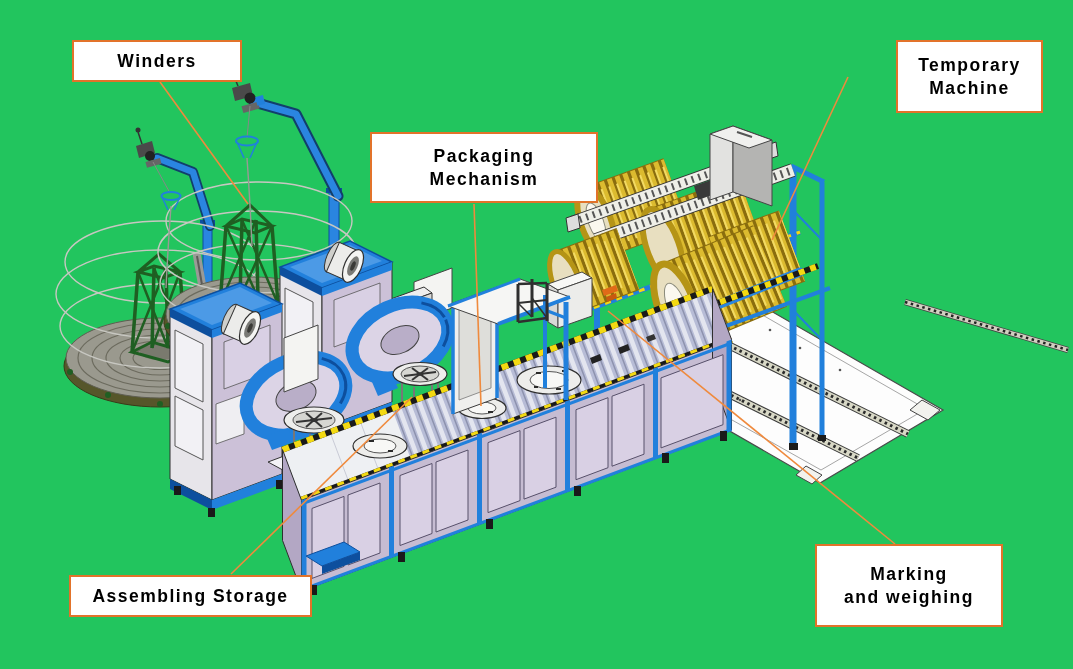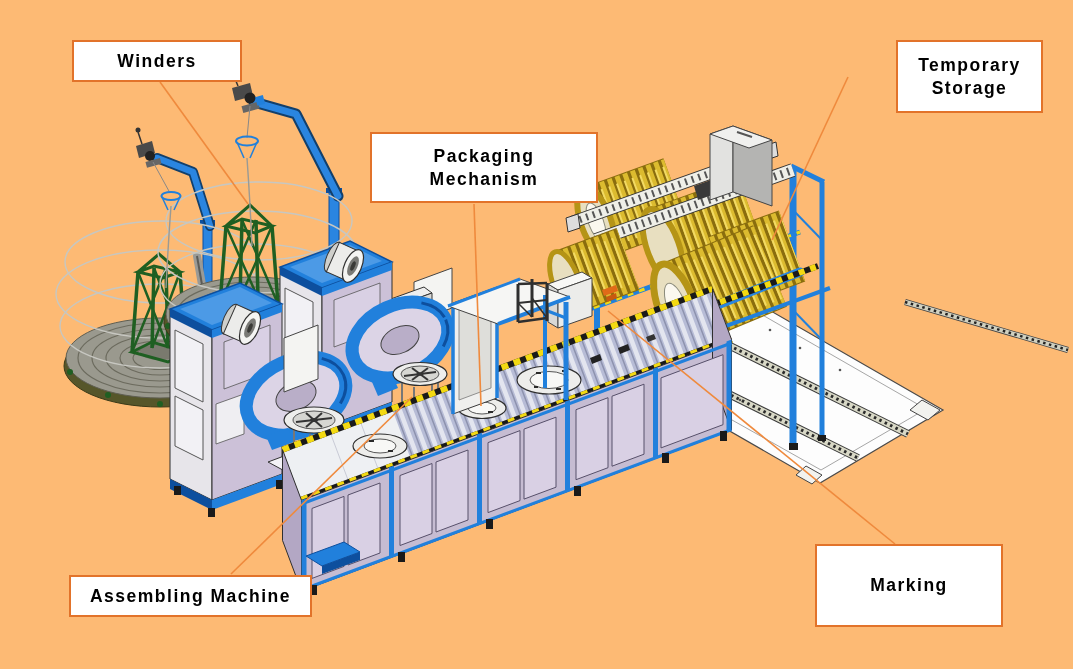--- a/index.html
+++ b/index.html
@@ -1,16 +1,16 @@
 <!DOCTYPE html>
 <html><head>
 <meta charset="utf-8">
 <style>
   html,body{margin:0;padding:0;background:#fff;}
-  #stage{position:relative;width:1073px;height:669px;background:#fdba74;overflow:hidden;
+  #stage{position:relative;width:1073px;height:669px;background:#22c55e;overflow:hidden;
          font-family:"Liberation Sans","DejaVu Sans",sans-serif;}
   #stage svg{position:absolute;left:0;top:0;}
   .callout{position:absolute;box-sizing:border-box;background:#ffffff;border:2px solid #e2732a;
            display:flex;flex-direction:column;align-items:center;justify-content:center;
            color:#000;font-weight:bold;font-size:17.5px;letter-spacing:1.5px;line-height:23px;
            text-align:center;white-space:nowrap;}
   #callout-winders{left:72px;top:40px;width:170px;height:42px;}
   #callout-packaging{left:370px;top:132px;width:228px;height:71px;justify-content:center;}
   #callout-temporary{left:848px;top:40px;width:147px;height:73px;margin-left:48px;}
   #callout-assembling{left:69px;top:575px;width:243px;height:42px;}
@@ -413,21 +413,22 @@
 
   <div class="callout" id="callout-winders">
     <div>Winders</div>
   </div>
   <div class="callout" id="callout-packaging">
     <div>Packaging</div>
     <div>Mechanism</div>
   </div>
   <div class="callout" id="callout-temporary">
     <div>Temporary</div>
-    <div>Storage</div>
+    <div>Machine</div>
   </div>
   <div class="callout" id="callout-assembling">
-    <div>Assembling Machine</div>
+    <div>Assembling Storage</div>
   </div>
   <div class="callout" id="callout-marking">
     <div>Marking</div>
+    <div>and weighing</div>
   </div>
 </div>
 
 </body></html>

